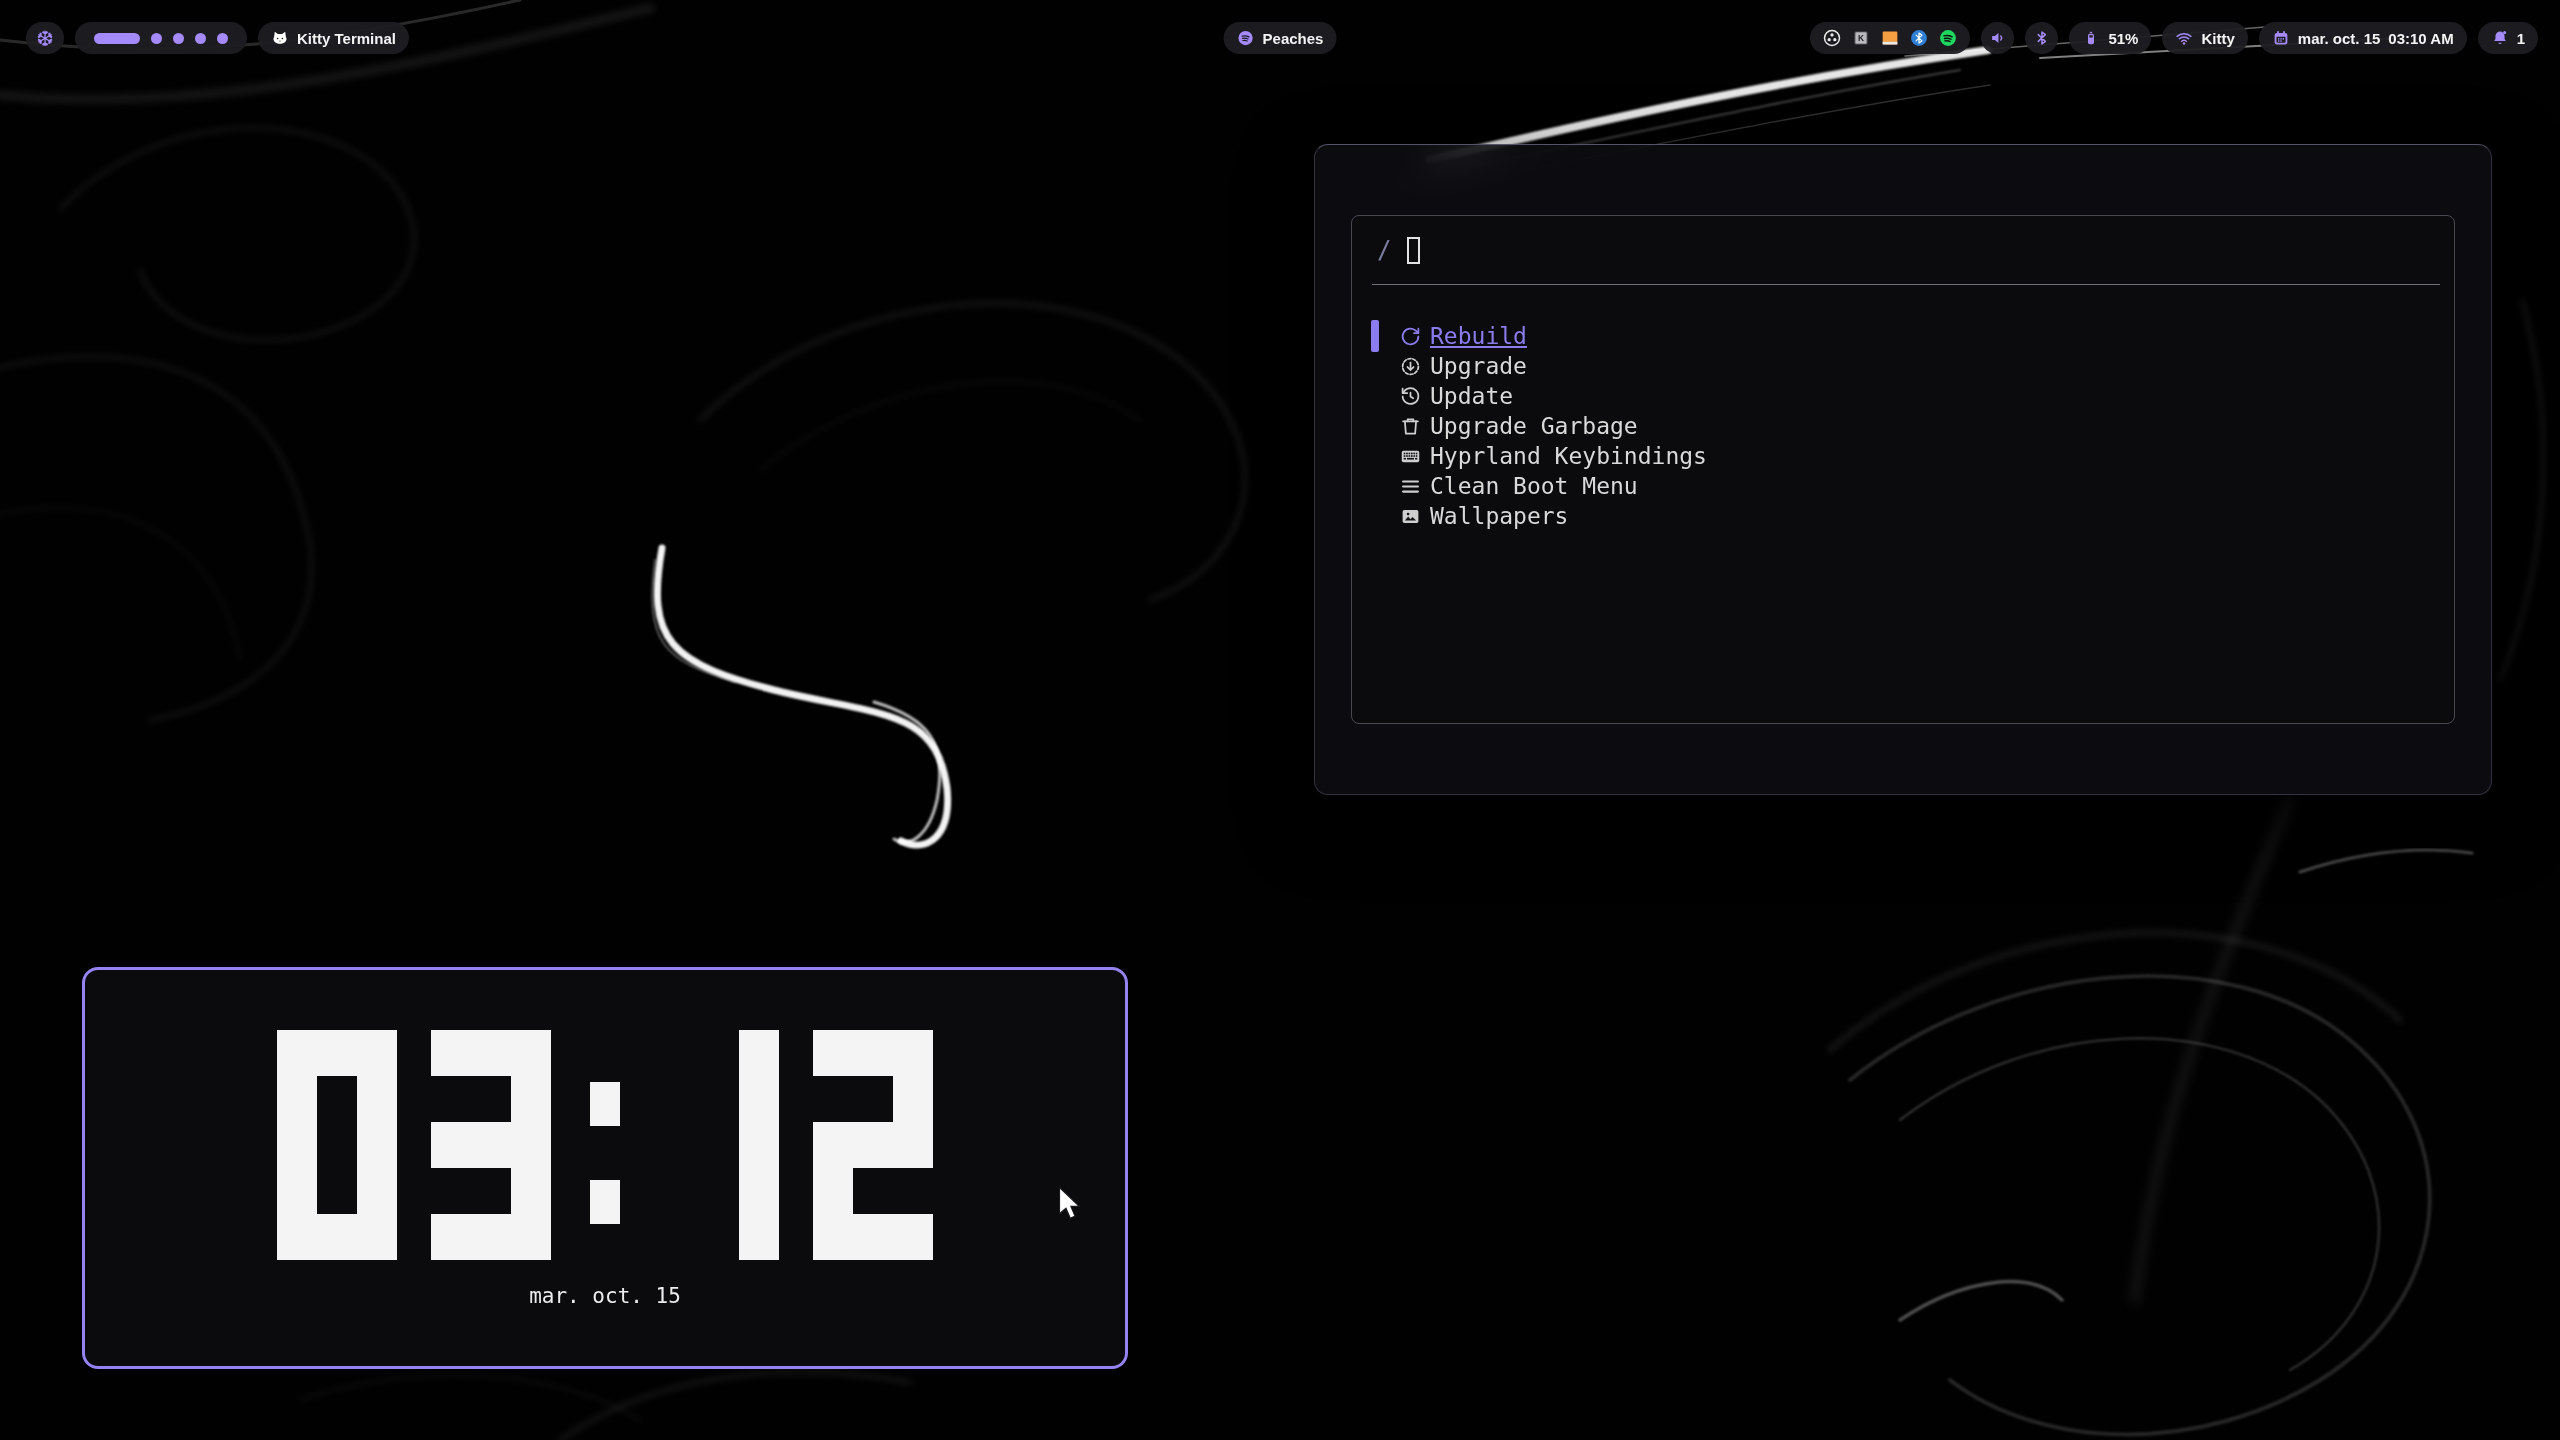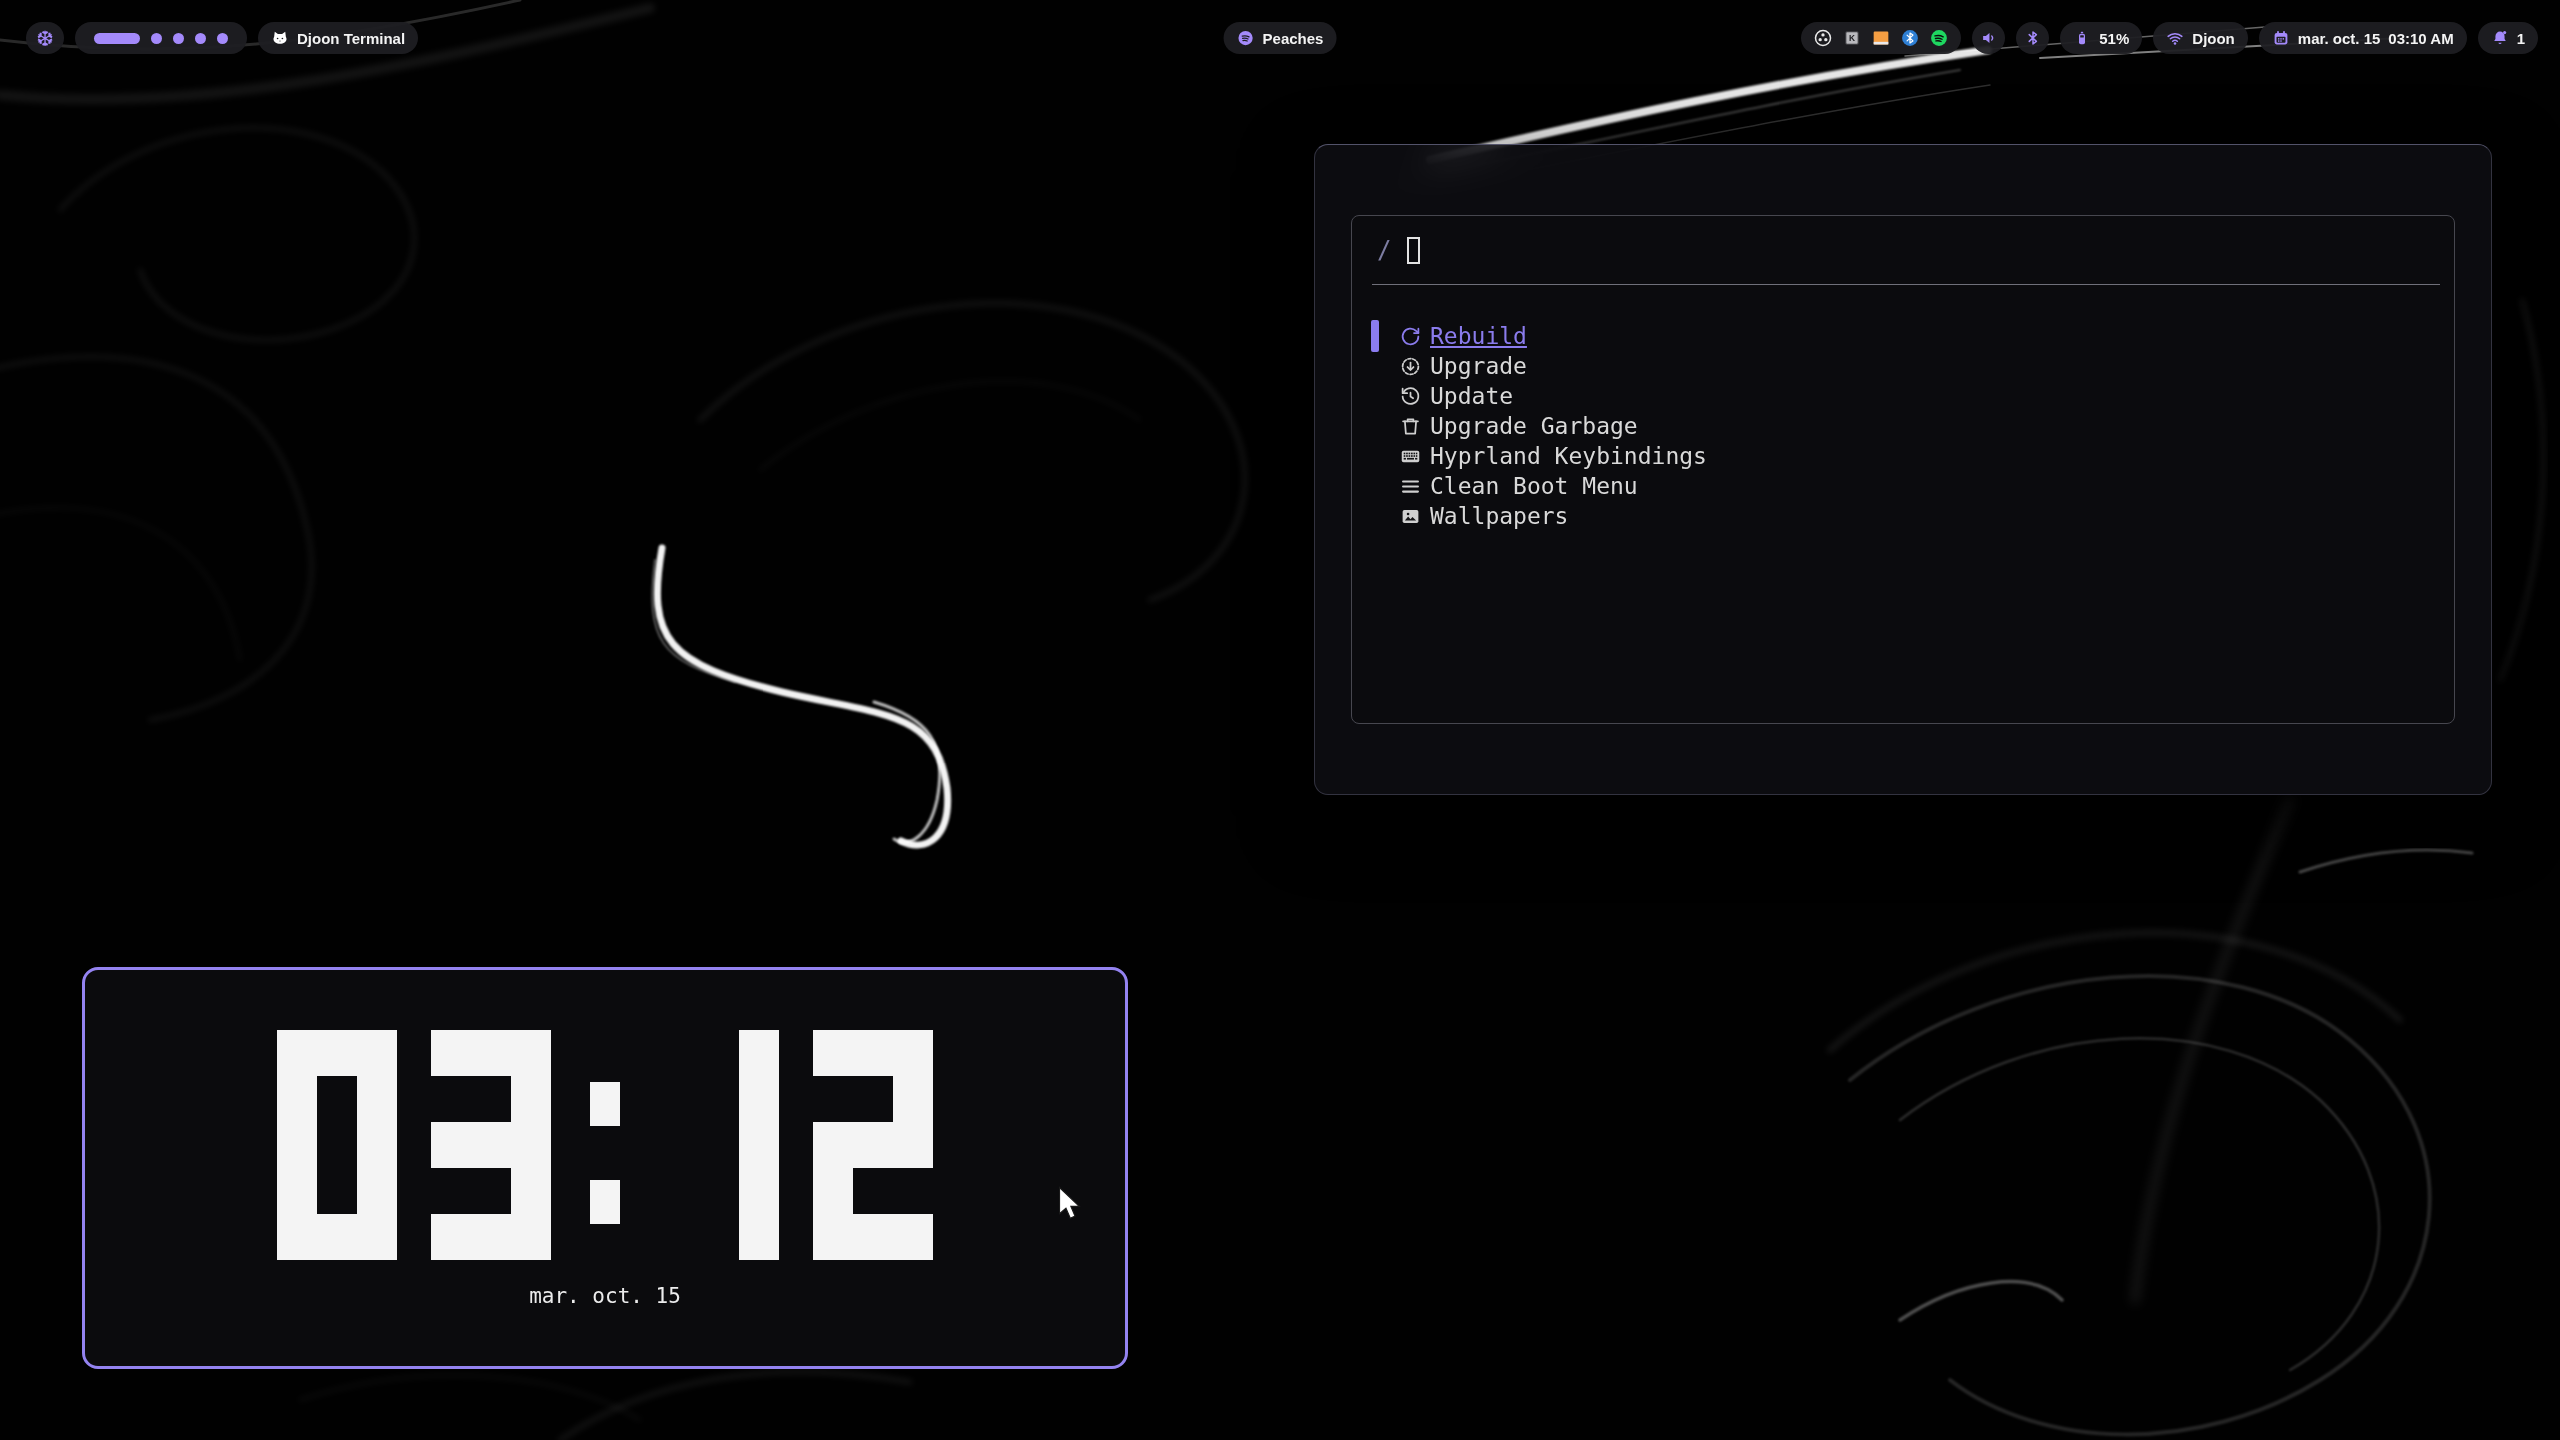--- a/index.html
+++ b/index.html
@@ -151,21 +151,21 @@
           <span class="ws-dot"></span>
         </div>
     </div>
     <div class="pill">
       <svg class="i18" viewBox="0 0 24 24">
         <path d="M4.2 10.2 L5 3.8 L9.2 6.5 H14.8 L19 3.8 L19.8 10.2 C20.4 11.2 20.7 12.2 20.7 13.3 C20.7 17.2 16.8 19.7 12 19.7 C7.2 19.7 3.3 17.2 3.3 13.3 C3.3 12.2 3.6 11.2 4.2 10.2 Z" fill="#ffffff"></path>
         <circle cx="8.8" cy="12.6" r="1.1" fill="#17171a"></circle>
         <circle cx="15.2" cy="12.6" r="1.1" fill="#17171a"></circle>
         <path d="M10.8 15.6 H13.2 L12 17 Z" fill="#17171a"></path>
       </svg>
-      <span>Djoon Terminal</span>
+      <span>Kitty Terminal</span>
     </div>
   </div>
 
   <div class="bar-group bar-center">
     <div class="pill">
       <svg class="i18" viewBox="0 0 24 24">
         <circle cx="12" cy="12" r="9.5" fill="#a48afb"></circle>
         <path d="M7.5 9.6 C10.5 8.8 13.9 9.1 16.6 10.5 M8 12.6 C10.5 12 13 12.2 15.3 13.4 M8.5 15.4 C10.5 14.9 12.5 15.1 14.2 16" stroke="#1d1d22" stroke-width="1.6" fill="none" stroke-linecap="round"></path>
       </svg>
       <span>Peaches</span>
@@ -220,21 +220,21 @@
       <span>51%</span>
     </div>
 
     <div class="pill">
       <svg class="i18 accent" viewBox="0 0 24 24">
         <path d="M2.8 9.8a13.5 13.5 0 0 1 18.4 0" stroke="currentColor" stroke-width="2" fill="none" stroke-linecap="round"></path>
         <path d="M5.8 13.1a9 9 0 0 1 12.4 0" stroke="currentColor" stroke-width="2" fill="none" stroke-linecap="round"></path>
         <path d="M8.9 16.3a4.6 4.6 0 0 1 6.2 0" stroke="currentColor" stroke-width="2" fill="none" stroke-linecap="round"></path>
         <circle cx="12" cy="19.2" r="1.7" fill="currentColor"></circle>
       </svg>
-      <span>Djoon</span>
+      <span>Kitty</span>
     </div>
 
     <div class="pill">
       <svg class="i18 accent" viewBox="0 0 24 24">
         <rect x="3.5" y="5.2" width="17" height="15.4" rx="2.8" fill="currentColor"></rect>
         <rect x="6.8" y="2.6" width="2.4" height="4.2" rx="1.2" fill="currentColor"></rect>
         <rect x="14.8" y="2.6" width="2.4" height="4.2" rx="1.2" fill="currentColor"></rect>
         <rect x="6" y="10.2" width="12" height="8" rx="1.2" fill="#1e1e22"></rect>
         <rect x="8" y="12.2" width="1.9" height="1.9" fill="currentColor"></rect>
         <rect x="11.05" y="12.2" width="1.9" height="1.9" fill="currentColor"></rect>

